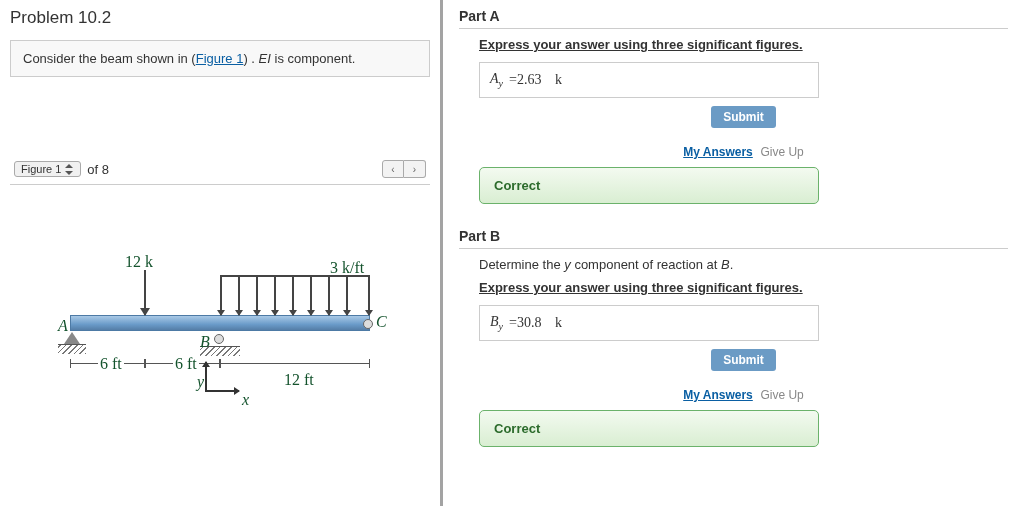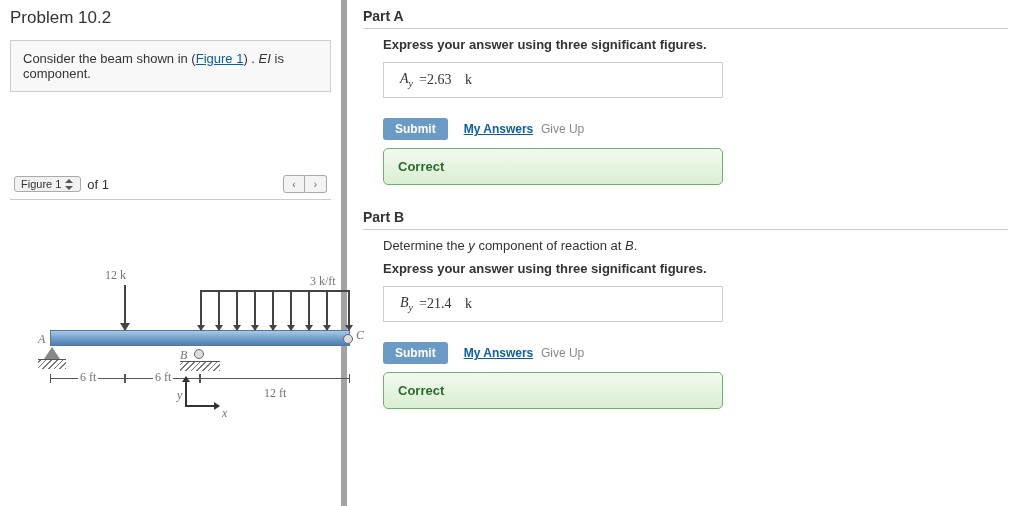--- a/index.html
+++ b/index.html
@@ -7,23 +7,23 @@
     font-family: Arial, Helvetica, sans-serif;
     font-size: 13px;
     color: #333;
     background: #fff;
     width: 1024px;
     height: 506px;
     overflow: hidden;
     display: flex;
   }
   .left-col {
-    width: 347px;
+    width: 443px;
     height: 100%;
-    border-right: 6px solid #a3a3a3;
+    border-right: 3px solid #a3a3a3;
     padding: 8px 10px;
     position: relative;
   }
   .right-col {
     flex: 1;
     padding: 8px 16px;
     overflow-y: auto;
   }
   .problem-title {
     font-size: 17px;
@@ -82,42 +82,43 @@
   }
   .part-section { margin-bottom: 24px; }
   .part-heading {
     font-weight: bold;
     font-size: 14px;
     padding-bottom: 4px;
     border-bottom: 1px solid #ccc;
     margin-bottom: 8px;
   }
   .part-prompt { margin: 6px 0 8px 20px; }
-  .part-instr { font-weight: bold; margin: 0 0 10px 20px; }
+  .part-instr { font-weight: bold; margin: 0 0 10px 20px; text-decoration: underline; }
   .answer-row {
     border: 1px solid #ccc;
     display: flex;
     align-items: center;
-    padding: 8px 16px;
+    padding: 8px 10px;
     width: 340px;
     margin-left: 20px;
-    margin-bottom: 20px;
+    margin-bottom: 8px;
     font-family: Georgia, serif;
     font-size: 14px;
   }
   .answer-label { margin-right: 6px; }
   .answer-value { margin-right: 8px; }
   .answer-unit { margin-left: 2px; }
   .btn-row {
     display: flex;
     align-items: center;
     gap: 16px;
     margin-left: 20px;
     margin-bottom: 8px;
     margin-top: 2px;
+    flex-direction: column;
   }
   .submit-btn {
     background: #6b9bc5;
     color: #fff;
     border: none;
     border-radius: 3px;
     padding: 4px 12px;
     font-weight: bold;
     font-size: 12px;
     cursor: pointer;
@@ -152,21 +153,21 @@
   .dist-load {
     position:absolute; left:190px; top:60px; width:150px; height:40px;
     border-top: 2px solid #444;
   }
   .dist-arrow { position:absolute; width:2px; height:38px; background:#444;}
   .dist-arrow::after{content:"";position:absolute;bottom:-1px;left:-3px;border-left:4px solid transparent;border-right:4px solid transparent;border-top:6px solid #444;}
   .pt-arrow {
     position:absolute; left: 114px; top: 55px; width:2px; height:45px; background:#444;
   }
   .pt-arrow::after{content:"";position:absolute;bottom:-1px;left:-4px;border-left:5px solid transparent;border-right:5px solid transparent;border-top:8px solid #444;}
-  .fig-label{position:absolute;font-family: Georgia, serif;font-size:12px;color:#737373;}
+  .fig-label{position:absolute;font-family: Georgia, serif;font-size:16px;color:#14532d;}
   .dim-line{position:absolute;height:1px;background:#555;}
   .dim-line::before, .dim-line::after{content:"";position:absolute;top:-4px;width:1px;height:9px;background:#555;}
   .dim-line::before{left:0;} .dim-line::after{right:0;}
   .axes {position:absolute; left:175px; top: 175px;}
   .axes .yv{position:absolute;width:1.5px;height:28px;background:#333;left:0;top:-28px;}
   .axes .yv::before{content:"";position:absolute;top:-1px;left:-3px;border-left:4px solid transparent;border-right:4px solid transparent;border-bottom:6px solid #333;}
   .axes .xh{position:absolute;height:1.5px;width:34px;background:#333;left:0;top:0;}
   .axes .xh::after{content:"";position:absolute;right:-1px;top:-3px;border-top:4px solid transparent;border-bottom:4px solid transparent;border-left:6px solid #333;}
   .itl{font-style:italic;}
   .sub{font-size:10px;vertical-align:sub;font-style:italic;}
@@ -182,21 +183,21 @@
   <div class="problem-box">
     <span>Consider the beam shown in (</span><a href="#">Figure 1</a><span>) . </span><span class="itl">EI</span><span> is component.</span>
   </div>
 
   <div class="fig-header">
     <div class="fig-nav-left">
       <div class="fig-select">
         <span>Figure 1</span>
         <span class="updown"></span>
       </div>
-      <span>of 1</span>
+      <span>of 8</span>
     </div>
     <div class="fig-arrows">
       <div class="fig-arrow-btn">‹</div>
       <div class="fig-arrow-btn">›</div>
     </div>
   </div>
 
   <div class="figure-canvas">
 
     <div class="beam"></div>
@@ -266,21 +267,21 @@
 
   <div class="part-section">
     <div class="part-heading">Part B</div>
     <div class="part-prompt">
       <span>Determine the </span><span class="itl">y</span><span> component of reaction at </span><span class="itl">B</span><span>.</span>
     </div>
     <div class="part-instr">Express your answer using three significant figures.</div>
     <div class="answer-row">
       <span class="answer-label"><span class="itl">B</span><span class="sub">y</span></span>
       <span> = </span>
-      <span class="answer-value">21.4</span>&nbsp;
+      <span class="answer-value">30.8</span>&nbsp;
       <span class="answer-unit">k</span>
     </div>
     <div class="btn-row">
       <button class="submit-btn">Submit</button>
       <span>
         <span class="link-my">My Answers</span>
         <span class="link-gu">Give Up</span>
       </span>
     </div>
     <div class="feedback-box">Correct</div>

